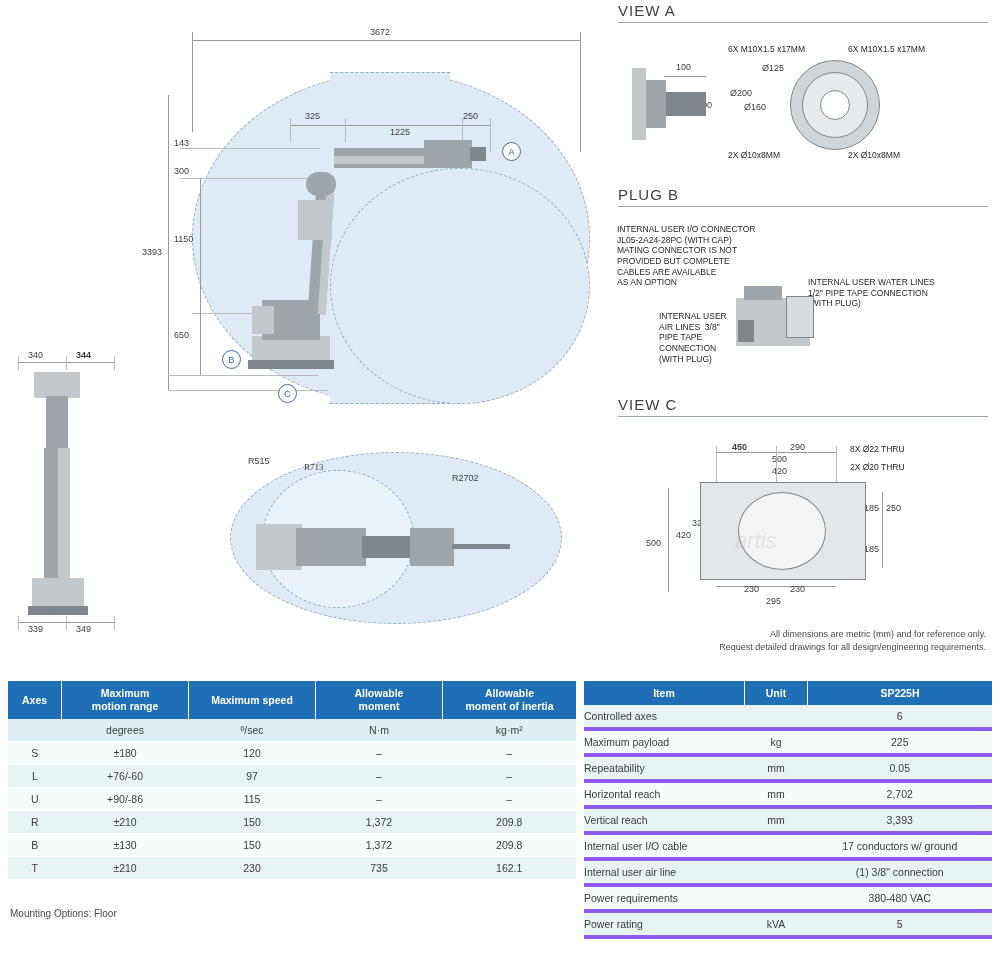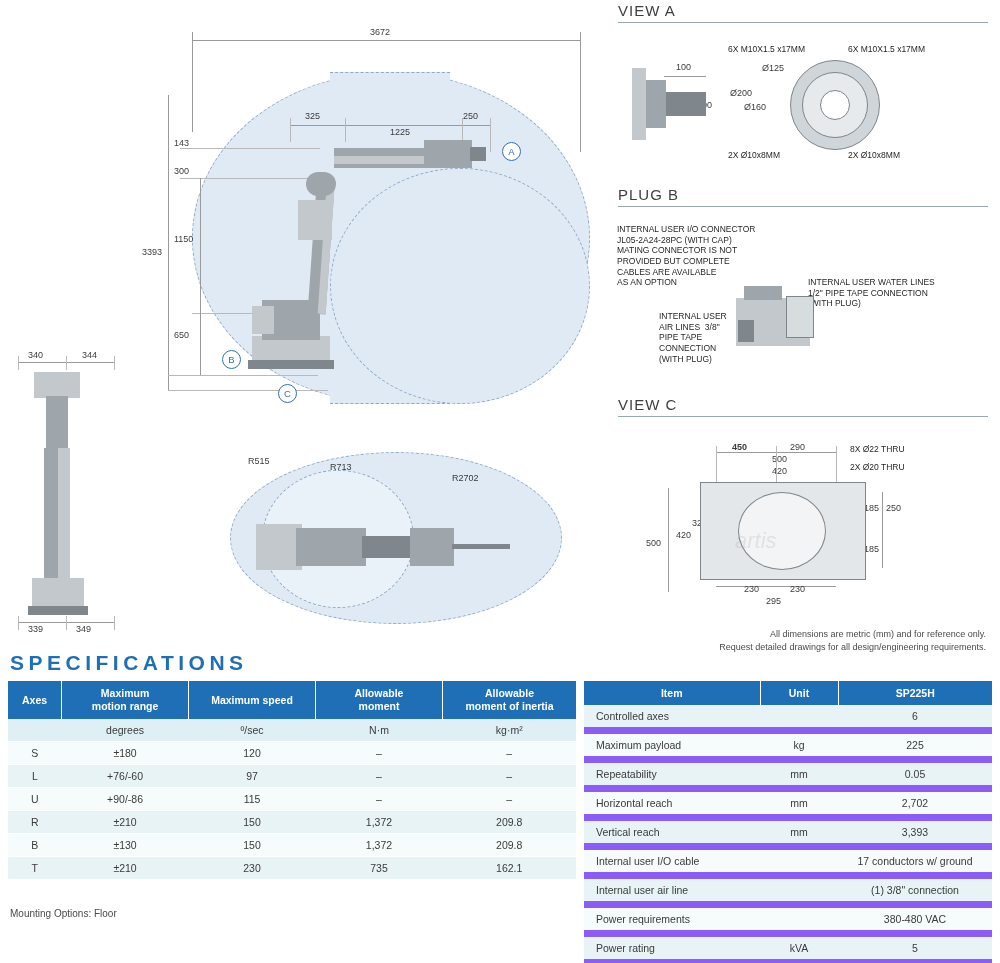--- a/index.html
+++ b/index.html
@@ -64,21 +64,21 @@
   #axes-table tbody tr:nth-child(even) td{background:#f6fbfc;}
   #axes-table tbody tr.units td{background:#dff0f4;color:#3a3a3a;}
   #axes-table td.firstcol{text-align:center;}
 
   #item-table{left:584px;top:681px;width:408px;}
   #item-table th{
     background:#1f6fb6;color:#fff;font-weight:bold;font-size:10.5px;
     padding:6px 4px;border-right:1px solid #fff;
   }
   #item-table th:last-child{border-right:none;}
-  #item-table td{padding:5px 12px;color:#3a3a3a;border-bottom:7px solid #8b5cf6;margin-left:24px;}
+  #item-table td{padding:5px 0;color:#3a3a3a;border-bottom:4px solid #8b5cf6;margin-left:24px;}
   #item-table td.k{text-align:left;width:152px;}
   #item-table td.u{text-align:center;width:54px;}
   #item-table td.v{text-align:center;}
   #item-table tbody tr:nth-child(odd) td{background:#e8f3f6;}
   #item-table tbody tr:nth-child(even) td{background:#f6fbfc;}
 
   #mounting{position:absolute;left:10px;top:908px;font-size:10px;color:#4a4a4a;}
   #footnote{position:absolute;right:14px;top:628px;text-align:right;font-size:9px;color:#4a4a4a;line-height:1.45;}
 
   
@@ -140,21 +140,21 @@
     <div class="rb2" style="left:298px;top:200px;width:34px;height:40px;"></div>
 
     <div class="circ" style="left:502px;top:142px;">A</div>
     <div class="circ" style="left:222px;top:350px;">B</div>
     <div class="circ" style="left:278px;top:384px;">C</div>
   </div>
 
   <div>
     <div class="hline" style="left:18px;top:362px;width:96px;"></div>
     <div class="dimtext" style="left:28px;top:350px;">340</div>
-    <div class="dimtext" style="left:82px;top:350px;">344</div>
+    <div class="dimtext" style="left:76px;top:350px;font-weight:bold;">344</div>
     <div class="vline thin" style="left:18px;top:356px;height:14px;"></div>
     <div class="vline thin" style="left:66px;top:356px;height:14px;"></div>
     <div class="vline thin" style="left:114px;top:356px;height:14px;"></div>
 
     <div class="rb2" style="left:34px;top:372px;width:46px;height:26px;"></div>
     <div class="rb" style="left:46px;top:396px;width:22px;height:54px;"></div>
     <div class="rb" style="left:44px;top:448px;width:26px;height:130px;"></div>
     <div class="rb2" style="left:58px;top:448px;width:12px;height:130px;"></div>
     <div class="rb2" style="left:32px;top:578px;width:52px;height:30px;"></div>
     <div class="rb3" style="left:28px;top:606px;width:60px;height:9px;"></div>
@@ -165,21 +165,21 @@
     <div class="vline thin" style="left:114px;top:616px;height:14px;"></div>
     <div class="dimtext" style="left:28px;top:624px;">339</div>
     <div class="dimtext" style="left:76px;top:624px;">349</div>
   </div>
 
   <div>
     <div class="env circle" style="left:230px;top:452px;width:330px;height:170px;"></div>
     <div class="env circle" style="left:262px;top:470px;width:150px;height:136px;background:#eaf2f9;"></div>
 
     <div class="dimtext" style="left:248px;top:456px;">R515</div>
-    <div class="dimtext" style="left:330px;top:462px;">R713</div>
+    <div class="dimtext" style="left:304px;top:462px;font-family:Liberation Serif, serif;">R713</div>
     <div class="dimtext" style="left:452px;top:473px;">R2702</div>
 
     <div class="rb2" style="left:256px;top:524px;width:46px;height:46px;"></div>
     <div class="rb" style="left:296px;top:528px;width:70px;height:38px;"></div>
     <div class="rb3" style="left:362px;top:536px;width:50px;height:22px;"></div>
     <div class="rb" style="left:410px;top:528px;width:44px;height:38px;"></div>
     <div class="rb3" style="left:452px;top:544px;width:58px;height:5px;"></div>
   </div>
 
   <div>
@@ -267,21 +267,20 @@
     <div class="dimtext" style="left:790px;top:584px;">230</div>
     <div class="dimtext" style="left:766px;top:596px;">295</div>
   </div>
 
   <div class="wm" style="left:735px;top:528px;">artis</div>
   <div class="wm" style="left:196px;top:710px;">sine</div>
 
   <div id="footnote" style="white-space:pre;">All dimensions are metric (mm) and for reference only.
 Request detailed drawings for all design/engineering requirements.</div>
 
-  <div id="spec-heading">SPECIFICATIONS</div>
 
   <table id="axes-table">
     <thead>
       <tr>
         <th style="width:48px;white-space:pre-line;">Axes</th>
         <th style="width:128px;white-space:pre-line;">Maximum
 motion range</th>
         <th style="width:128px;white-space:pre-line;">Maximum speed</th>
         <th style="width:128px;white-space:pre-line;">Allowable
 moment</th>

